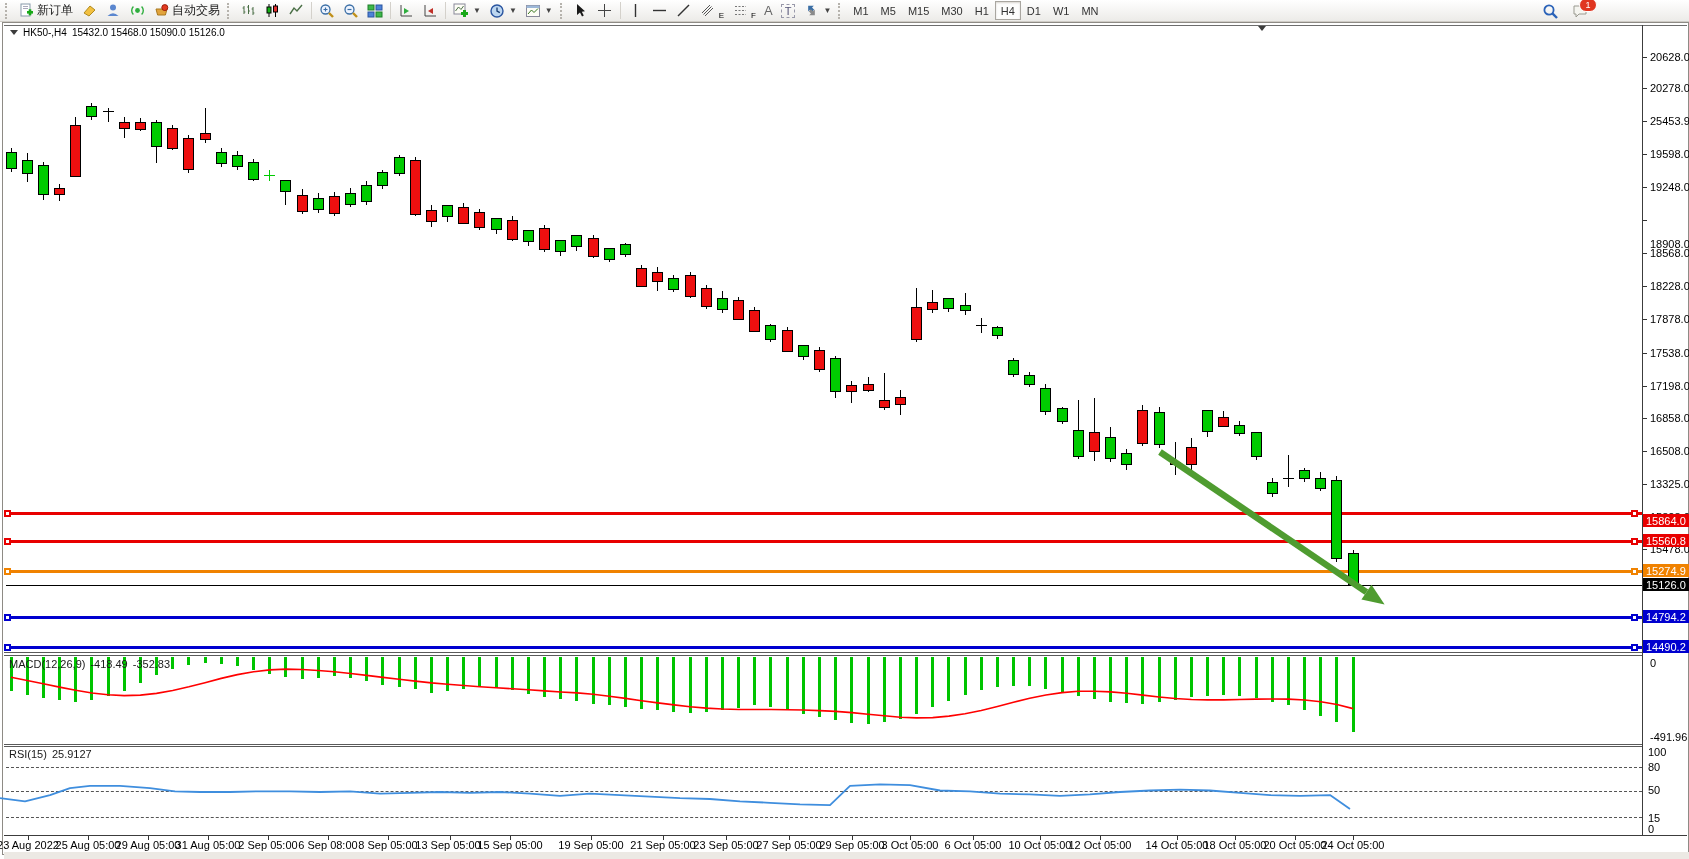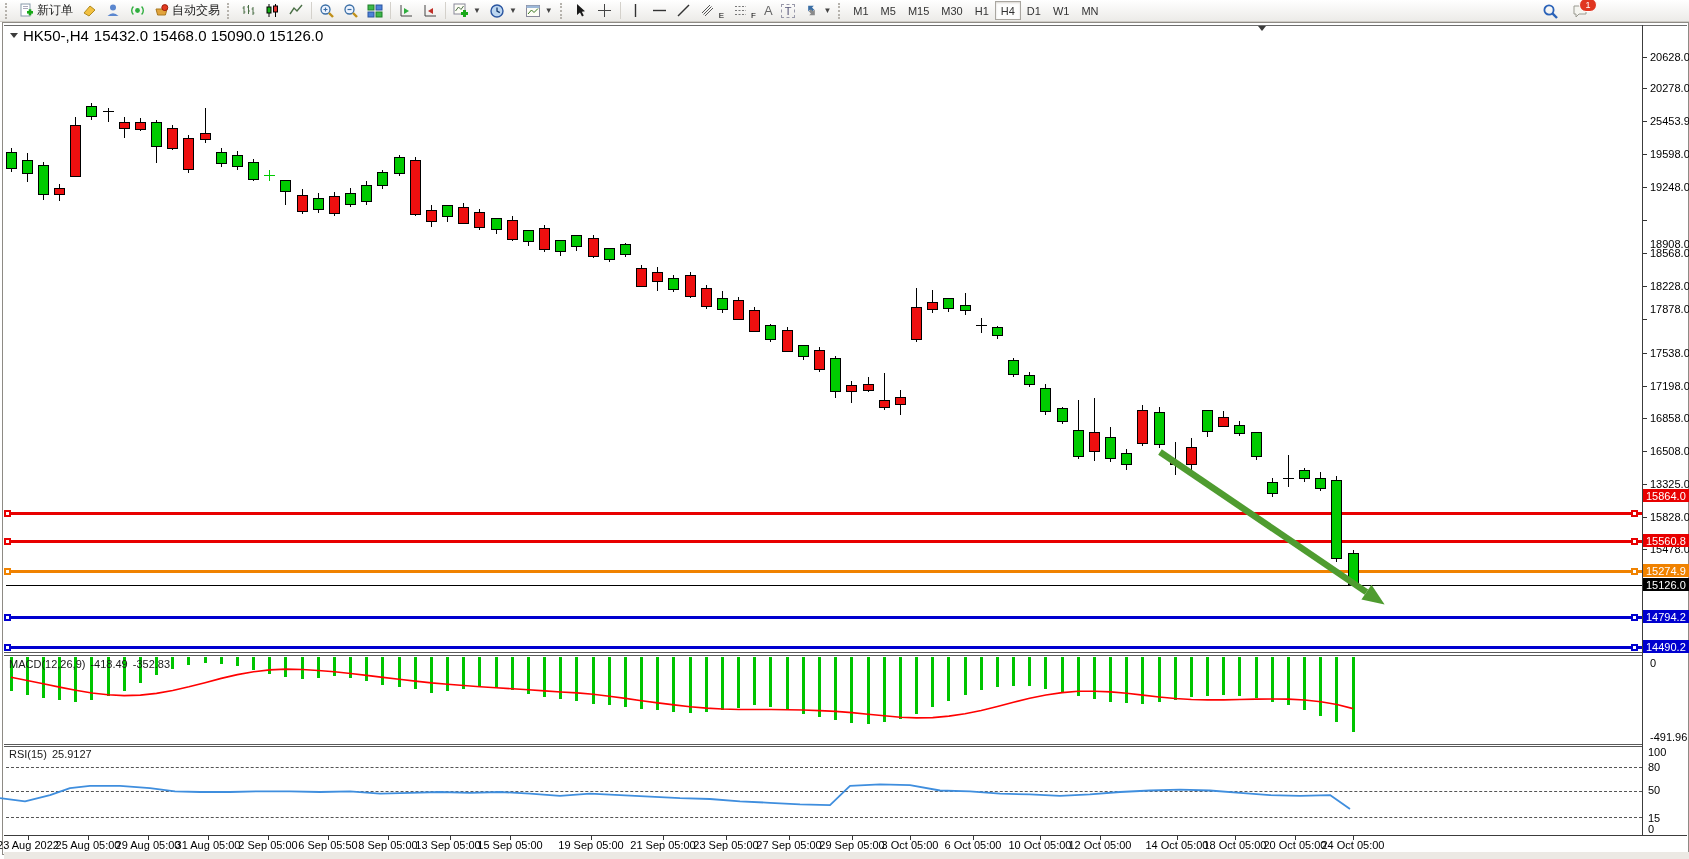--- a/index.html
+++ b/index.html
@@ -15,21 +15,21 @@
   .tbtn{height:19px;display:inline-flex;align-items:center;gap:3px;padding:0 3px;border:1px solid transparent;border-radius:2px;white-space:nowrap;}
   .tlabel{font-size:12px;color:#222;}
   .caret{font-size:8px;color:#444;margin-left:1px;}
   .ico{width:16px;height:16px;display:inline-flex;align-items:center;justify-content:center;}
   .tf{height:17px;padding:0 5px;display:inline-flex;align-items:center;font-size:11px;color:#333;border:1px solid transparent;}
   .tf.active{border:1px solid #a9a6a0;background:#fdfdfc;box-shadow:inset 0 1px 2px #d9d6d0;}
   #right-icons{position:absolute;left:1538px;top:1px;display:flex;align-items:center;gap:6px;}
   .badge{position:absolute;top:-4px;right:-6px;min-width:12px;height:12px;border-radius:7px;background:#e03520;
     color:#fff;font-size:9px;display:flex;align-items:center;justify-content:center;padding:0 2px;border:1px solid #fff;}
   .tick-text{position:absolute;left:1650px;height:12px;display:flex;align-items:center;font-size:11px;color:#000;}
-  #chart-title{position:absolute;left:10px;top:27px;display:flex;align-items:center;gap:5px;font-size:15px;color:#000;}
+  #chart-title{position:absolute;left:10px;top:27px;display:flex;align-items:center;gap:5px;font-size:10px;color:#000;}
   .tri-down{width:0;height:0;border-left:4px solid transparent;border-right:4px solid transparent;border-top:5px solid #3c3c3c;}
   .ind-label{position:absolute;font-size:11px;color:#1a1a1a;display:flex;gap:5px;}
   .time-label{position:absolute;top:839px;font-size:11px;color:#000;transform:translateX(-50%);white-space:nowrap;}
 </style>
 </head>
 <body>
 
 <div id="stage">
 
   <div id="toolbar">
@@ -341,36 +341,36 @@
       <div style="position: absolute; left: 1650px; top: 148px; height: 12px; display: flex; align-items: center;">19598.0</div>
       <div style="position: absolute; left: 1643px; top: 186.5px; width: 4px; height: 1px; background: rgb(51, 51, 51);"></div>
       <div style="position: absolute; left: 1650px; top: 181px; height: 12px; display: flex; align-items: center;">19248.0</div>
       <div style="position: absolute; left: 1643px; top: 219.5px; width: 4px; height: 1px; background: rgb(51, 51, 51);"></div>
       <div style="position: absolute; left: 1650px; top: 214px; height: 12px; display: flex; align-items: center; margin-top: 24px;">18908.0</div>
       <div style="position: absolute; left: 1643px; top: 252.5px; width: 4px; height: 1px; background: rgb(51, 51, 51);"></div>
       <div style="position: absolute; left: 1650px; top: 247px; height: 12px; display: flex; align-items: center;">18568.0</div>
       <div style="position: absolute; left: 1643px; top: 285.5px; width: 4px; height: 1px; background: rgb(51, 51, 51);"></div>
       <div style="position: absolute; left: 1650px; top: 280px; height: 12px; display: flex; align-items: center;">18228.0</div>
       <div style="position: absolute; left: 1643px; top: 318.5px; width: 4px; height: 1px; background: rgb(51, 51, 51);"></div>
-      <div style="position: absolute; left: 1650px; top: 303px; height: 12px; display: flex; align-items: center;">17878.0</div>
+      <div style="position: absolute; left: 1650px; top: 313px; height: 12px; display: flex; align-items: center;">17878.0</div>
       <div style="position: absolute; left: 1643px; top: 352.5px; width: 4px; height: 1px; background: rgb(51, 51, 51);"></div>
       <div style="position: absolute; left: 1650px; top: 347px; height: 12px; display: flex; align-items: center;">17538.0</div>
       <div style="position: absolute; left: 1643px; top: 385.5px; width: 4px; height: 1px; background: rgb(51, 51, 51);"></div>
       <div style="position: absolute; left: 1650px; top: 380px; height: 12px; display: flex; align-items: center;">17198.0</div>
       <div style="position: absolute; left: 1643px; top: 417.5px; width: 4px; height: 1px; background: rgb(51, 51, 51);"></div>
       <div style="position: absolute; left: 1650px; top: 412px; height: 12px; display: flex; align-items: center;">16858.0</div>
       <div style="position: absolute; left: 1643px; top: 450.5px; width: 4px; height: 1px; background: rgb(51, 51, 51);"></div>
       <div style="position: absolute; left: 1650px; top: 445px; height: 12px; display: flex; align-items: center;">16508.0</div>
       <div style="position: absolute; left: 1643px; top: 483.5px; width: 4px; height: 1px; background: rgb(51, 51, 51);"></div>
       <div style="position: absolute; left: 1650px; top: 478px; height: 12px; display: flex; align-items: center;">13325.0</div>
       <div style="position: absolute; left: 1643px; top: 516.5px; width: 4px; height: 1px; background: rgb(51, 51, 51);"></div>
       <div style="position: absolute; left: 1650px; top: 511px; height: 12px; display: flex; align-items: center;">15828.0</div>
       <div style="position: absolute; left: 1643px; top: 548.5px; width: 4px; height: 1px; background: rgb(51, 51, 51);"></div>
       <div style="position: absolute; left: 1650px; top: 543px; height: 12px; display: flex; align-items: center;">15478.0</div>
-      <div style="position: absolute; left: 1643px; top: 489px; width: 43px; height: 13px; background: rgb(232, 0, 0); color: rgb(255, 255, 255); display: flex; align-items: center; padding-left: 3px;">15864.0</div>
+      <div style="position: absolute; left: 1643px; top: 514px; width: 43px; height: 13px; background: rgb(232, 0, 0); color: rgb(255, 255, 255); display: flex; align-items: center; padding-left: 3px;">15864.0</div>
       <div style="position: absolute; left: 1643px; top: 534px; width: 43px; height: 13px; background: rgb(232, 0, 0); color: rgb(255, 255, 255); display: flex; align-items: center; padding-left: 3px;">15560.8</div>
       <div style="position: absolute; left: 1643px; top: 564px; width: 43px; height: 13px; background: rgb(240, 130, 0); color: rgb(255, 255, 255); display: flex; align-items: center; padding-left: 3px;">15274.9</div>
       <div style="position: absolute; left: 1643px; top: 578px; width: 43px; height: 13px; background: rgb(0, 0, 0); color: rgb(255, 255, 255); display: flex; align-items: center; padding-left: 3px;">15126.0</div>
       <div style="position: absolute; left: 1643px; top: 610px; width: 43px; height: 13px; background: rgb(0, 0, 207); color: rgb(255, 255, 255); display: flex; align-items: center; padding-left: 3px;">14794.2</div>
       <div style="position: absolute; left: 1643px; top: 640px; width: 43px; height: 13px; background: rgb(0, 0, 207); color: rgb(255, 255, 255); display: flex; align-items: center; padding-left: 3px;">14490.2</div>
       <div style="position: absolute; left: 1648px; top: 746px; height: 12px; display: flex; align-items: center;">100</div>
       <div style="position: absolute; left: 1648px; top: 761px; height: 12px; display: flex; align-items: center;">80</div>
       <div style="position: absolute; left: 1648px; top: 784px; height: 12px; display: flex; align-items: center;">50</div>
       <div style="position: absolute; left: 1648px; top: 812px; height: 12px; display: flex; align-items: center;">15</div>
       <div style="position: absolute; left: 1648px; top: 823px; height: 12px; display: flex; align-items: center;">0</div>
@@ -641,21 +641,21 @@
       <div class="time-label" style="left: 28px;">23 Aug 2022</div>
       <div style="position: absolute; left: 88px; top: 836px; width: 1px; height: 4px; background: rgb(51, 51, 51);"></div>
       <div class="time-label" style="left: 88px;">25 Aug 05:00</div>
       <div style="position: absolute; left: 148px; top: 836px; width: 1px; height: 4px; background: rgb(51, 51, 51);"></div>
       <div class="time-label" style="left: 148px;">29 Aug 05:00</div>
       <div style="position: absolute; left: 208px; top: 836px; width: 1px; height: 4px; background: rgb(51, 51, 51);"></div>
       <div class="time-label" style="left: 208px;">31 Aug 05:00</div>
       <div style="position: absolute; left: 268px; top: 836px; width: 1px; height: 4px; background: rgb(51, 51, 51);"></div>
       <div class="time-label" style="left: 268px;">2 Sep 05:00</div>
       <div style="position: absolute; left: 328px; top: 836px; width: 1px; height: 4px; background: rgb(51, 51, 51);"></div>
-      <div class="time-label" style="left: 328px;">6 Sep 05:50</div>
+      <div class="time-label" style="left: 328px;">6 Sep 08:00</div>
       <div style="position: absolute; left: 388px; top: 836px; width: 1px; height: 4px; background: rgb(51, 51, 51);"></div>
       <div class="time-label" style="left: 388px;">8 Sep 05:00</div>
       <div style="position: absolute; left: 450px; top: 836px; width: 1px; height: 4px; background: rgb(51, 51, 51);"></div>
       <div class="time-label" style="left: 428px; margin-left: 20px;">13 Sep 05:00</div>
       <div style="position: absolute; left: 510px; top: 836px; width: 1px; height: 4px; background: rgb(51, 51, 51);"></div>
       <div class="time-label" style="left: 510px;">15 Sep 05:00</div>
       <div style="position: absolute; left: 591px; top: 836px; width: 1px; height: 4px; background: rgb(51, 51, 51);"></div>
       <div class="time-label" style="left: 591px;">19 Sep 05:00</div>
       <div style="position: absolute; left: 663px; top: 836px; width: 1px; height: 4px; background: rgb(51, 51, 51);"></div>
       <div class="time-label" style="left: 663px;">21 Sep 05:00</div>

